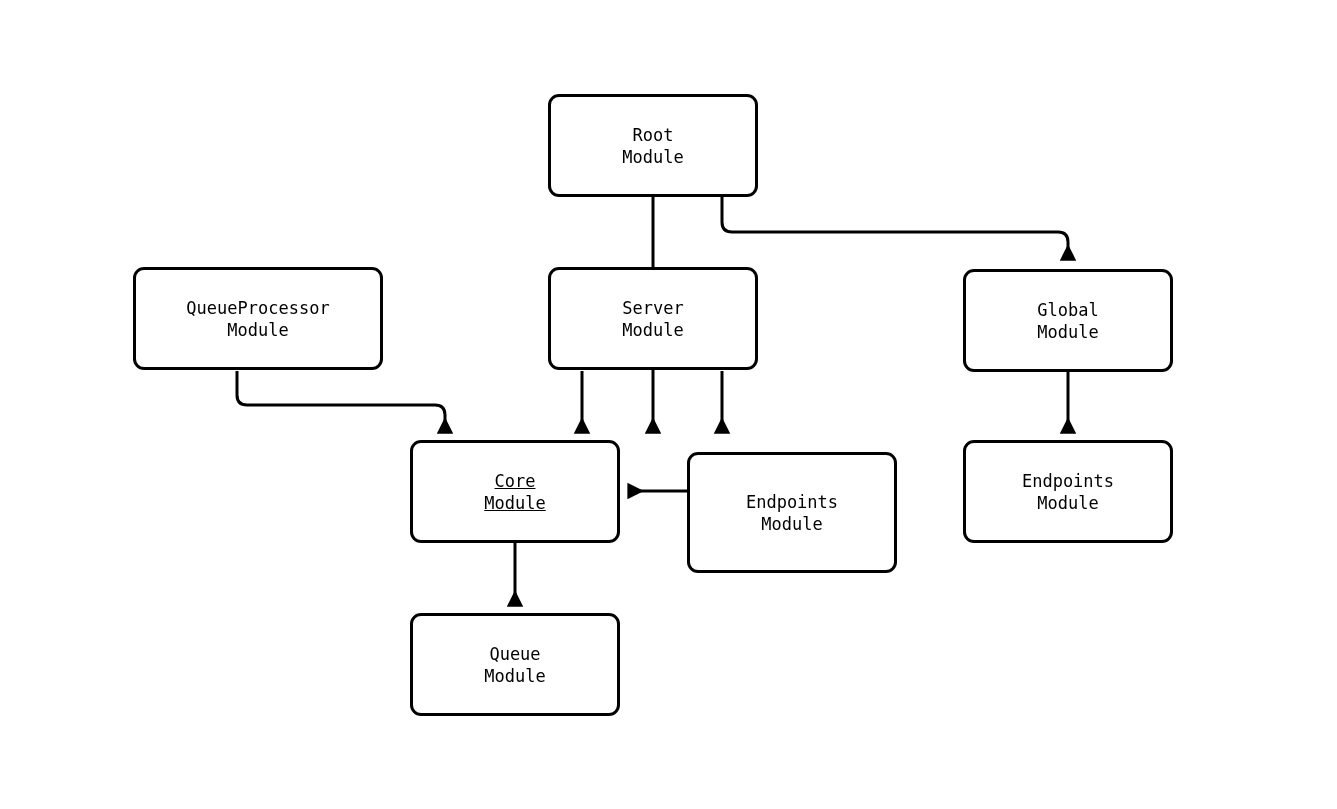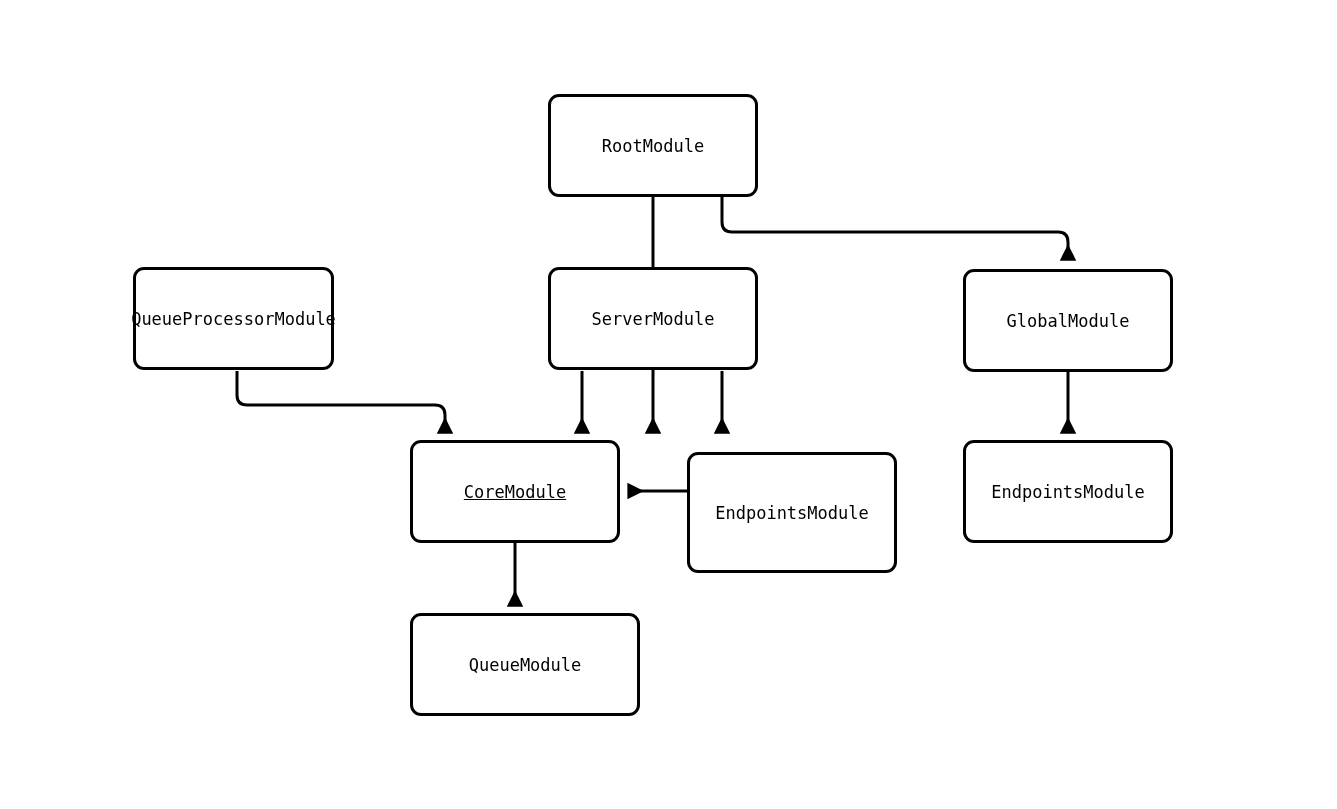--- a/index.html
+++ b/index.html
@@ -27,21 +27,21 @@
     width: 1337px;
     height: 809px;
   }
   .node {
     position: absolute;
     box-sizing: border-box;
     background: #ffffff;
     border: 3px solid #000000;
     border-radius: 11px;
     display: flex;
-    flex-direction: row;
+    flex-direction: column;
     align-items: center;
     justify-content: center;
     z-index: 2;
   }
   .node-line {
     font-size: 17px;
     line-height: 22px;
     color: #000000;
     letter-spacing: 0px;
     white-space: pre;
@@ -81,21 +81,21 @@
 
       <path d="M 515 543 L 515 605" marker-end="url(#arrowhead)"></path>
     </g>
   </svg>
 
   <div class="node" style="left:548px; top:94px; width:210px; height:103px;">
     <div class="node-line">Root</div>
     <div class="node-line">Module</div>
   </div>
 
-  <div class="node" style="left:133px; top:267px; width:201px; height:103px;align-items:center;">
+  <div class="node" style="left:133px; top:267px; width:250px; height:103px;align-items:center;">
     <div class="node-line">QueueProcessor</div>
     <div class="node-line">Module</div>
   </div>
 
   <div class="node" style="left:548px; top:267px; width:210px; height:103px;">
     <div class="node-line">Server</div>
     <div class="node-line">Module</div>
   </div>
 
   <div class="node" style="left:963px; top:269px; width:210px; height:103px;">
@@ -111,18 +111,18 @@
   <div class="node" style="left:687px; top:452px; width:210px; height:121px;">
     <div class="node-line">Endpoints</div>
     <div class="node-line">Module</div>
   </div>
 
   <div class="node" style="left:963px; top:440px; width:210px; height:103px;">
     <div class="node-line">Endpoints</div>
     <div class="node-line">Module</div>
   </div>
 
-  <div class="node" style="left:410px; top:613px; width:230px; height:103px;">
+  <div class="node" style="left:410px; top:613px; width:210px; height:103px;">
     <div class="node-line">Queue</div>
     <div class="node-line">Module</div>
   </div>
 
 </div>
 
 </body></html>

